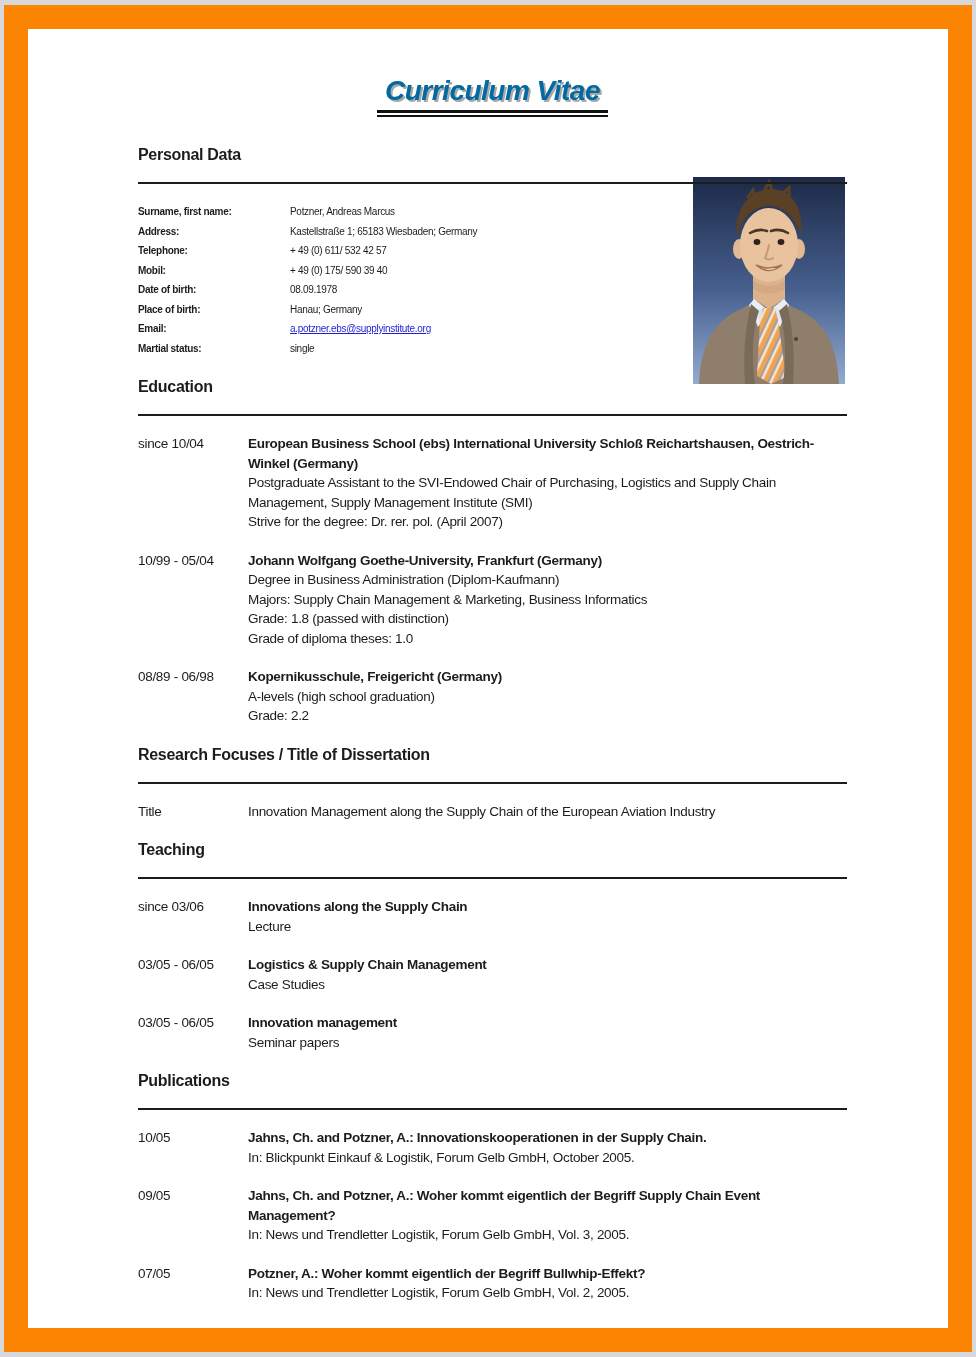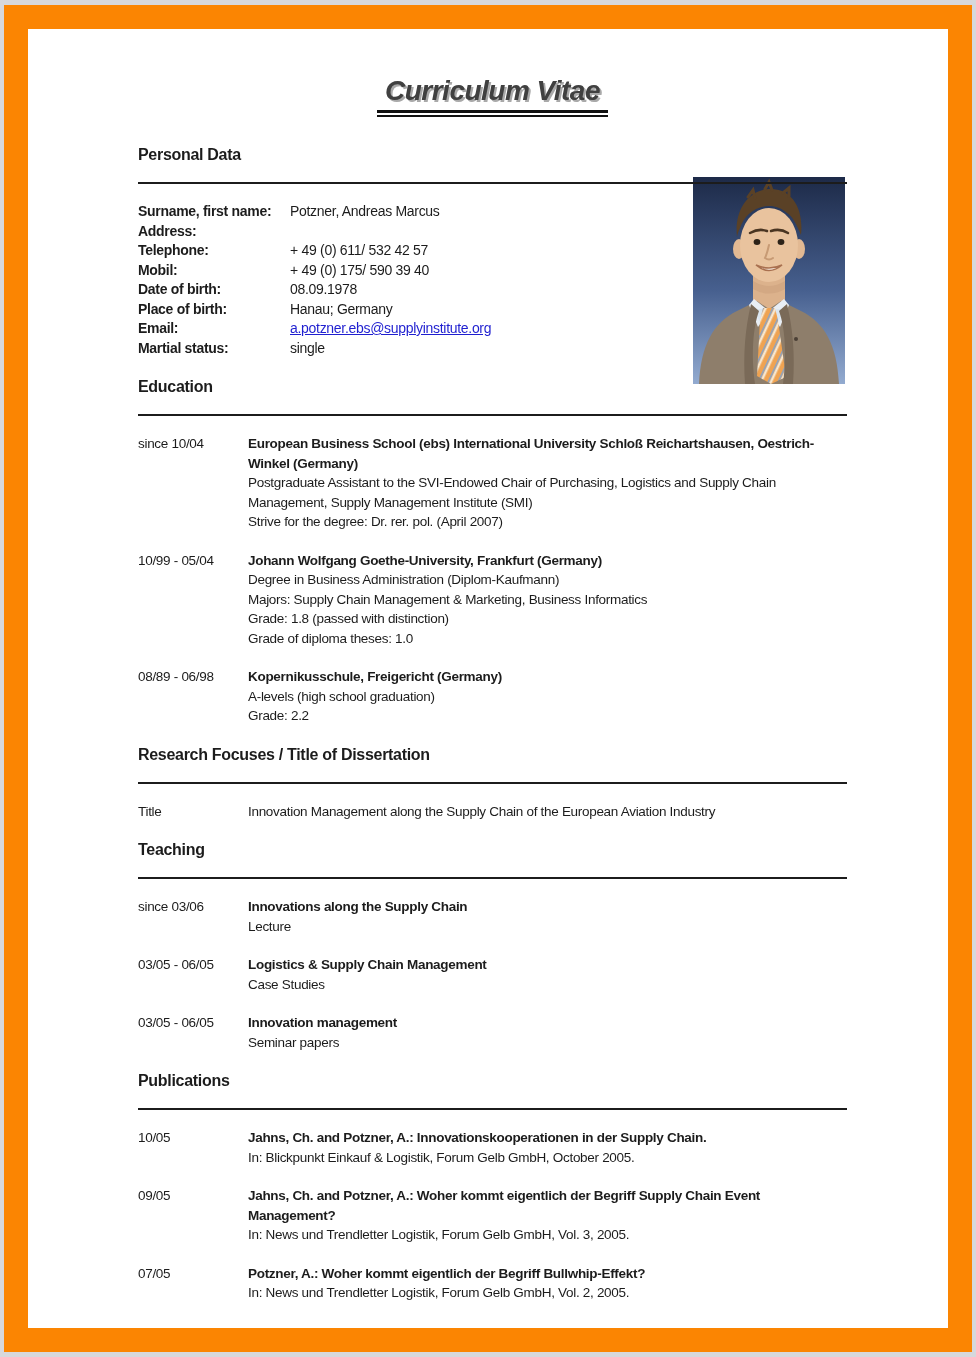--- a/index.html
+++ b/index.html
@@ -26,41 +26,41 @@
     position: relative;
     margin: 0 101px 0 110px;
     padding-top: 46px;
   }
   
   .title-wrap { text-align: center; }
   .title {
     display: inline-block;
     font-size: 28px; font-weight: 700; font-style: italic;
     letter-spacing: -0.5px;
-    color: #404040;
+    color: #0369a1;
     text-shadow: 2px 2px 0 #a9a9a9;
     padding: 0 8px 3px 8px;
     border-bottom: 3px solid #111;
     position: relative;
   }
   .title::after {
     content: ""; position: absolute; left: 0; right: 0; bottom: -7px;
     height: 2px; background: #111;
   }
   
   .heading {
     font-size: 16px; font-weight: 700;
     letter-spacing: -0.3px;
     padding-bottom: 18px;
     border-bottom: 2px solid #1c1c1c;
     margin: 20px 0 18px 0;
   }
   .heading--first { margin-top: 33px; }
   
-  .p-fields { font-size: 14px; line-height: 19.5px; letter-spacing: -0.3px; }
+  .p-fields { font-size: 10px; line-height: 19.5px; letter-spacing: -0.3px; }
   .p-row { display: flex; }
   .p-label { width: 152px; flex: 0 0 152px; font-weight: 700; }
   .p-value { flex: 1; }
   a.email-link {
     color: #1f1fd0; text-decoration: underline; cursor: pointer;
   }
   
   .photo {
     position: absolute; left: 665px; top: 148px;
     width: 152px; height: 207px;
@@ -143,20 +143,21 @@
       </div>
 
       <div class="heading heading--first">Personal Data</div>
       <div class="p-fields section-block">
         <div class="p-row">
           <span class="p-label">Surname, first name:</span>
           <span class="p-value">Potzner, Andreas Marcus</span>
         </div>
         <div class="p-row">
           <span class="p-label">Address:</span>
+          <span class="p-value">Kastellstraße 1; 65183 Wiesbaden; Germany</span>
         </div>
         <div class="p-row">
           <span class="p-label">Telephone:</span>
           <span class="p-value">+ 49 (0) 611/ 532 42 57</span>
         </div>
         <div class="p-row">
           <span class="p-label">Mobil:</span>
           <span class="p-value">+ 49 (0) 175/ 590 39 40</span>
         </div>
         <div class="p-row">

